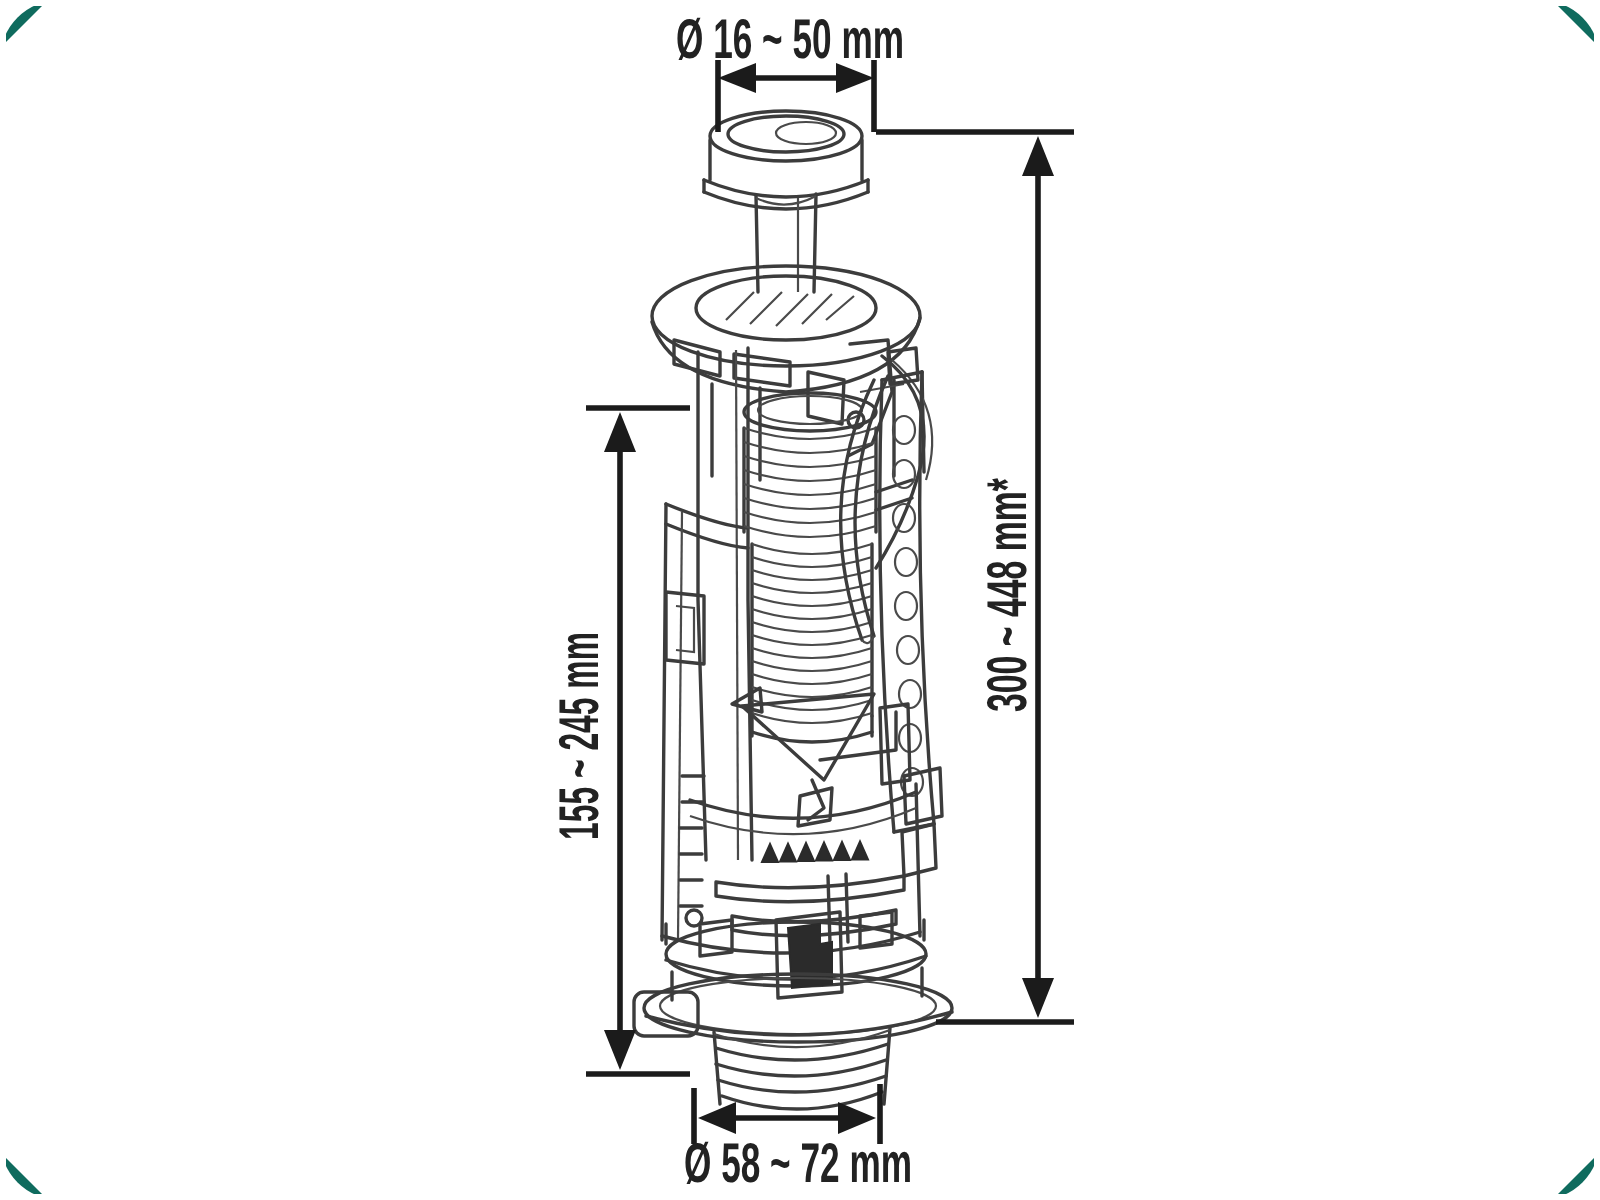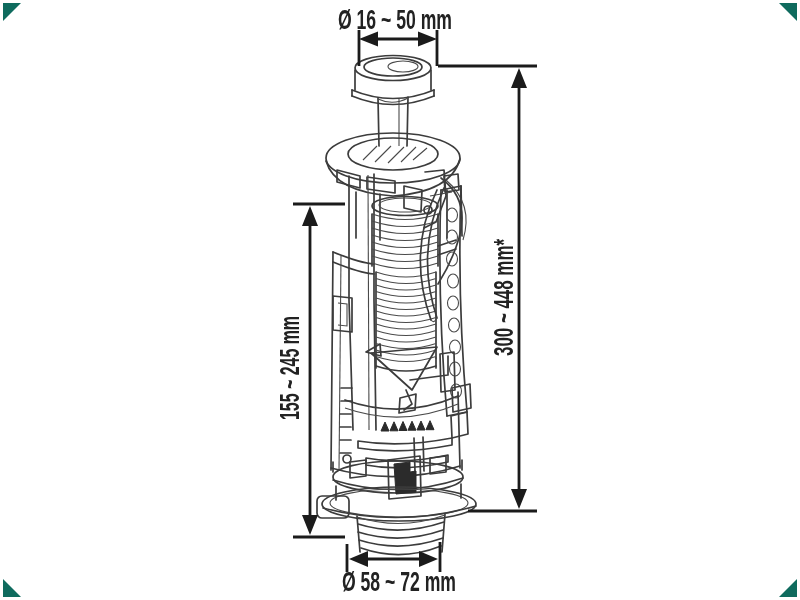--- a/index.html
+++ b/index.html
@@ -2,20 +2,21 @@
 <html><head>
 <meta charset="utf-8">
 <style>
   html,body{margin:0;padding:0;background:#ffffff;}
   .canvas{
     position:relative;
     width:800px;height:600px;
     background:#ffffff;
     overflow:hidden;
     font-family:"Liberation Sans","DejaVu Sans",sans-serif;
+    border-radius:30px;
   }
   svg{display:block;}
   .draw{stroke:#3c3c3c;stroke-width:1.7;fill:none;stroke-linecap:round;stroke-linejoin:round;}
   .thin{stroke:#4a4a4a;stroke-width:1.1;fill:none;}
   .darkfill{fill:#2b2b2b;stroke:#2b2b2b;stroke-width:1;}
   .dim{stroke:#1b1b1b;stroke-width:2.8;fill:none;}
   .dimhead{fill:#1b1b1b;stroke:none;}
   .dimtext{
     font-family:"Liberation Sans","DejaVu Sans",sans-serif;
     font-weight:bold;font-size:28px;fill:#222222;

